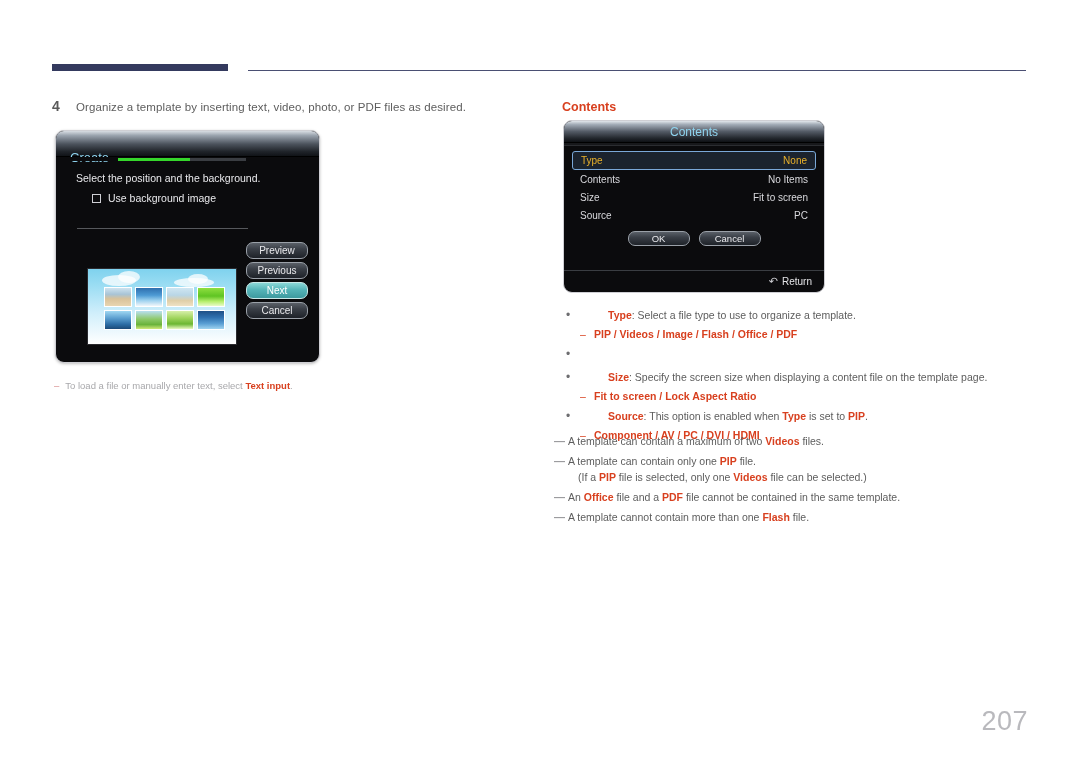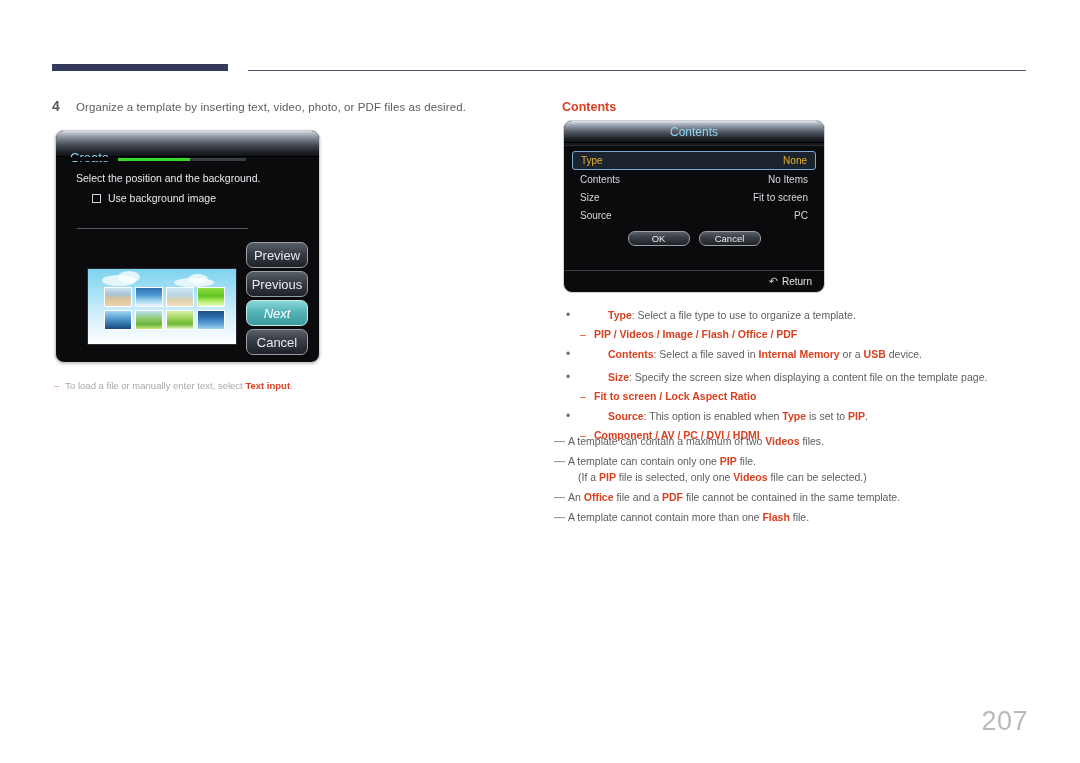--- a/index.html
+++ b/index.html
@@ -110,32 +110,31 @@
   .t5 { background: linear-gradient(to bottom, #9fd7f2 0%, #5c9fd0 40%, #2b6ba3 75%, #1d4a77 100%); }
   .t6 { background: linear-gradient(to bottom, #b8dff0 0%, #8ec96a 45%, #6ab33c 75%, #cfe878 100%); }
   .t7 { background: linear-gradient(to bottom, #d6efa8 0%, #9fd45c 40%, #6cb733 72%, #e9f8c2 100%); }
   .t8 { background: linear-gradient(to bottom, #1f4f86 0%, #2f6fae 35%, #5a9fd4 70%, #9fd2ef 100%); }
 
   .cd-buttons {
     position: absolute; right: 11px; top: 80px;
     display: flex; flex-direction: column; gap: 3px;
   }
   .cd-btn {
-    width: 62px; height: 26px;
+    width: 62px; height: 17px;
     border-radius: 7px;
     border: 1px solid #9aa0a8;
     background: linear-gradient(to bottom, #5a6068 0%, #3a3f47 40%, #1e2228 100%);
-    color: #e9e9ec; font-size: 13px;
+    color: #e9e9ec; font-size: 10px;
     display: flex; align-items: center; justify-content: center;
   }
   .cd-btn.active {
     background: linear-gradient(to bottom, #8ad7d6 0%, #55b4b8 45%, #3d9a9f 100%);
     color: #ffffff;
     border-color: #c9e9e9;
-    font-style: italic;
   }
 
   
   .left-note {
     position: absolute; left: 54px; top: 380px;
     font-size: 9.5px; color: #a8a8ab;
     display: flex; gap: 6px; align-items: baseline;
   }
   .note-dash { color: #d78c8c; }
   .left-note b { color: #d8401f; }
@@ -335,21 +334,20 @@
       </div>
       <div class="b-sub">
         <span class="b-dash">–</span>
         <span class="b-subtext">PIP / Videos / Image / Flash / Office / PDF</span>
       </div>
     </div>
 
     <div>
       <div class="b-item" style="margin-bottom:7px;">
         <span class="b-dot">•</span>
-        <span class="b-text"><span class="r">Contents</span><span>: Select a file saved in </span><span class="r">Internal Memory</span><span> or a </span><span class="r">USB</span><span> device.</span></span>
       </div>
     </div>
 
     <div>
       <div class="b-item">
         <span class="b-dot">•</span>
         <span class="b-text"><span class="r">Size</span><span>: Specify the screen size when displaying a content file on the template page.</span></span>
       </div>
       <div class="b-sub">
         <span class="b-dash">–</span>

